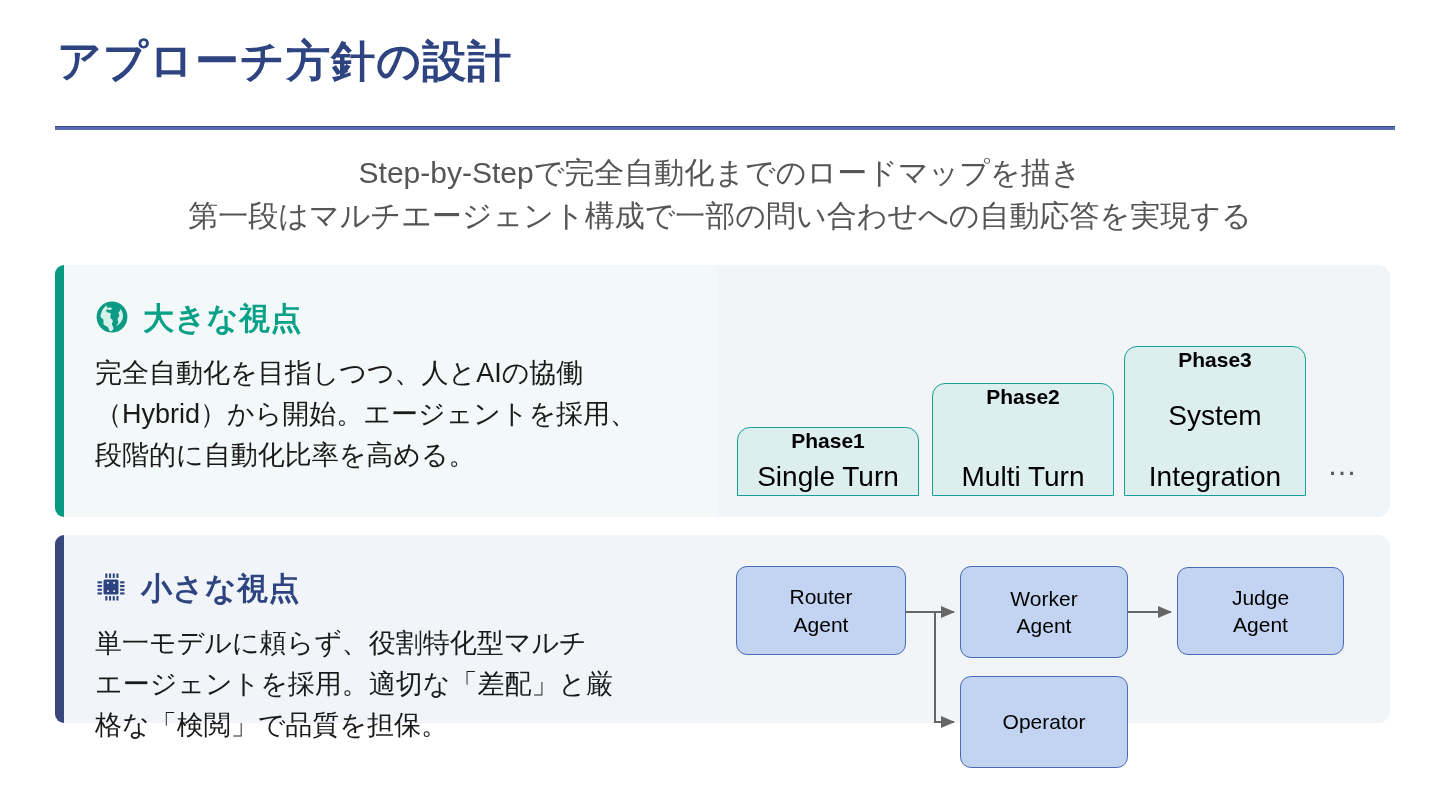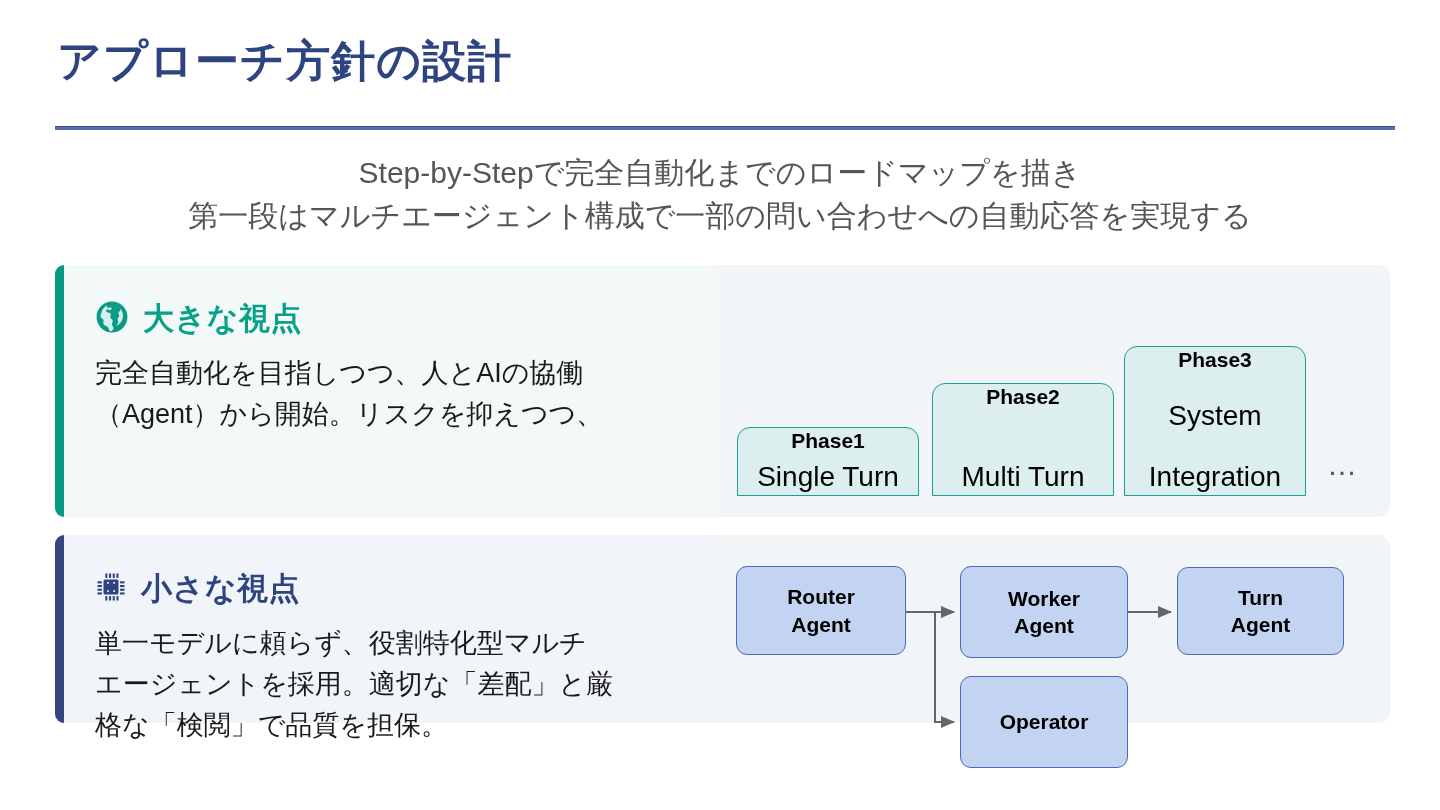--- a/index.html
+++ b/index.html
@@ -169,21 +169,21 @@
     position: absolute;
     box-sizing: border-box;
     background: #c2d4f2;
     border: 1.6px solid #4a6bb5;
     border-radius: 11px;
     display: flex;
     flex-direction: column;
     align-items: center;
     justify-content: center;
     font-size: 21px;
-    font-weight: bold;
+    font-weight: normal;
     color: #000000;
     line-height: 1.3;
     text-align: center;
   }
   #agent-router   { left: 0px;   top: 6px;  width: 170px; height: 89px; }
   #agent-worker   { left: 224px; top: 6px;  width: 168px; height: 92px; }
   #agent-judge    { left: 441px; top: 7px;  width: 167px; height: 88px; }
   #agent-operator { left: 224px; top: 116px; width: 168px; height: 92px; }
   #agent-arrows { position: absolute; left: 0; top: 0; width: 640px; height: 210px; }
 </style>
@@ -210,21 +210,22 @@
           <circle cx="16" cy="16" r="14.5" fill="#0b9a83"></circle>
           <path d="M10.2 4.6c1.1 1.0 0.6 2.2 1.9 2.6 1.4 0.4 2.4-0.5 3.4 0.3 0.9 0.7-0.2 1.8-1.3 1.9-1.4 0.1-2.0-0.9-3.1-0.4-1.2 0.5-0.6 2.0 0.4 2.6 1.0 0.6 2.6 0.3 3.2 1.4 0.6 1.1-0.4 2.2-0.2 3.5 0.2 1.4 1.9 1.6 2.2 3.0 0.3 1.3-0.9 2.2-0.7 3.5 0.2 1.5 1.6 2.2 1.4 3.7-0.1 1.0-0.8 1.8-1.5 2.5-0.6 0.1-1.3 0.2-1.9 0.2-1.1-1.3-1.0-2.8-2.1-3.9-1.2-1.2-3.0-1.2-3.8-2.7-0.7-1.4 0.4-2.7-0.2-4.1-0.5-1.2-2.0-1.5-2.5-2.7-0.4-1.0 0.0-2.0 0.3-3.0 0.5-1.8 1.0-3.6 2.2-5.0 0.7-0.9 1.5-1.8 2.3-2.4z" fill="#e8f7f3" opacity="0.92"></path>
           <path d="M22.6 6.3c1.0 0.8 1.6 1.9 1.3 3.0-0.3 1.1-1.6 1.5-1.8 2.6-0.2 1.1 0.9 1.9 0.8 3.0-0.1 1.2-1.4 1.7-1.6 2.9-0.2 1.3 0.9 2.4 0.6 3.6-0.3 1.2-1.7 1.6-2.0 2.8 1.6-0.6 3.1-1.7 4.2-3.1 1.6-2.0 2.4-4.6 2.2-7.1-0.2-2.8-1.7-5.4-3.7-7.7z" fill="#e8f7f3" opacity="0.92"></path>
         </svg>
       </span>
       <span class="head-label">大きな視点</span>
     </div>
 
     <div class="card-body">
       <span class="body-line">完全自動化を目指しつつ、人とAIの協働</span>
-      <span class="body-line">（Agent）から開始。リスクを抑えつつ、</span>
+      <span class="body-line">（Hybrid）から開始。エージェントを採用、</span>
+      <span class="body-line">段階的に自動化比率を高める。</span>
     </div>
   </div>
 
   <div id="phase-diagram" style="top:61px;left:682px;">
     <div class="phase-box" id="phase-1">
       <span class="phase-name">Phase1</span>
       <span class="phase-sub">Single Turn</span>
     </div>
     <div class="phase-box" id="phase-2">
       <span class="phase-name">Phase2</span>
@@ -302,20 +303,20 @@
 
     <div class="agent-box" id="agent-router">
       <span>Router</span>
       <span>Agent</span>
     </div>
     <div class="agent-box" id="agent-worker">
       <span>Worker</span>
       <span>Agent</span>
     </div>
     <div class="agent-box" id="agent-judge">
-      <span>Turn</span>
+      <span>Judge</span>
       <span>Agent</span>
     </div>
     <div class="agent-box" id="agent-operator">
       <span>Operator</span>
     </div>
   </div>
 </div>
 
 </body></html>

